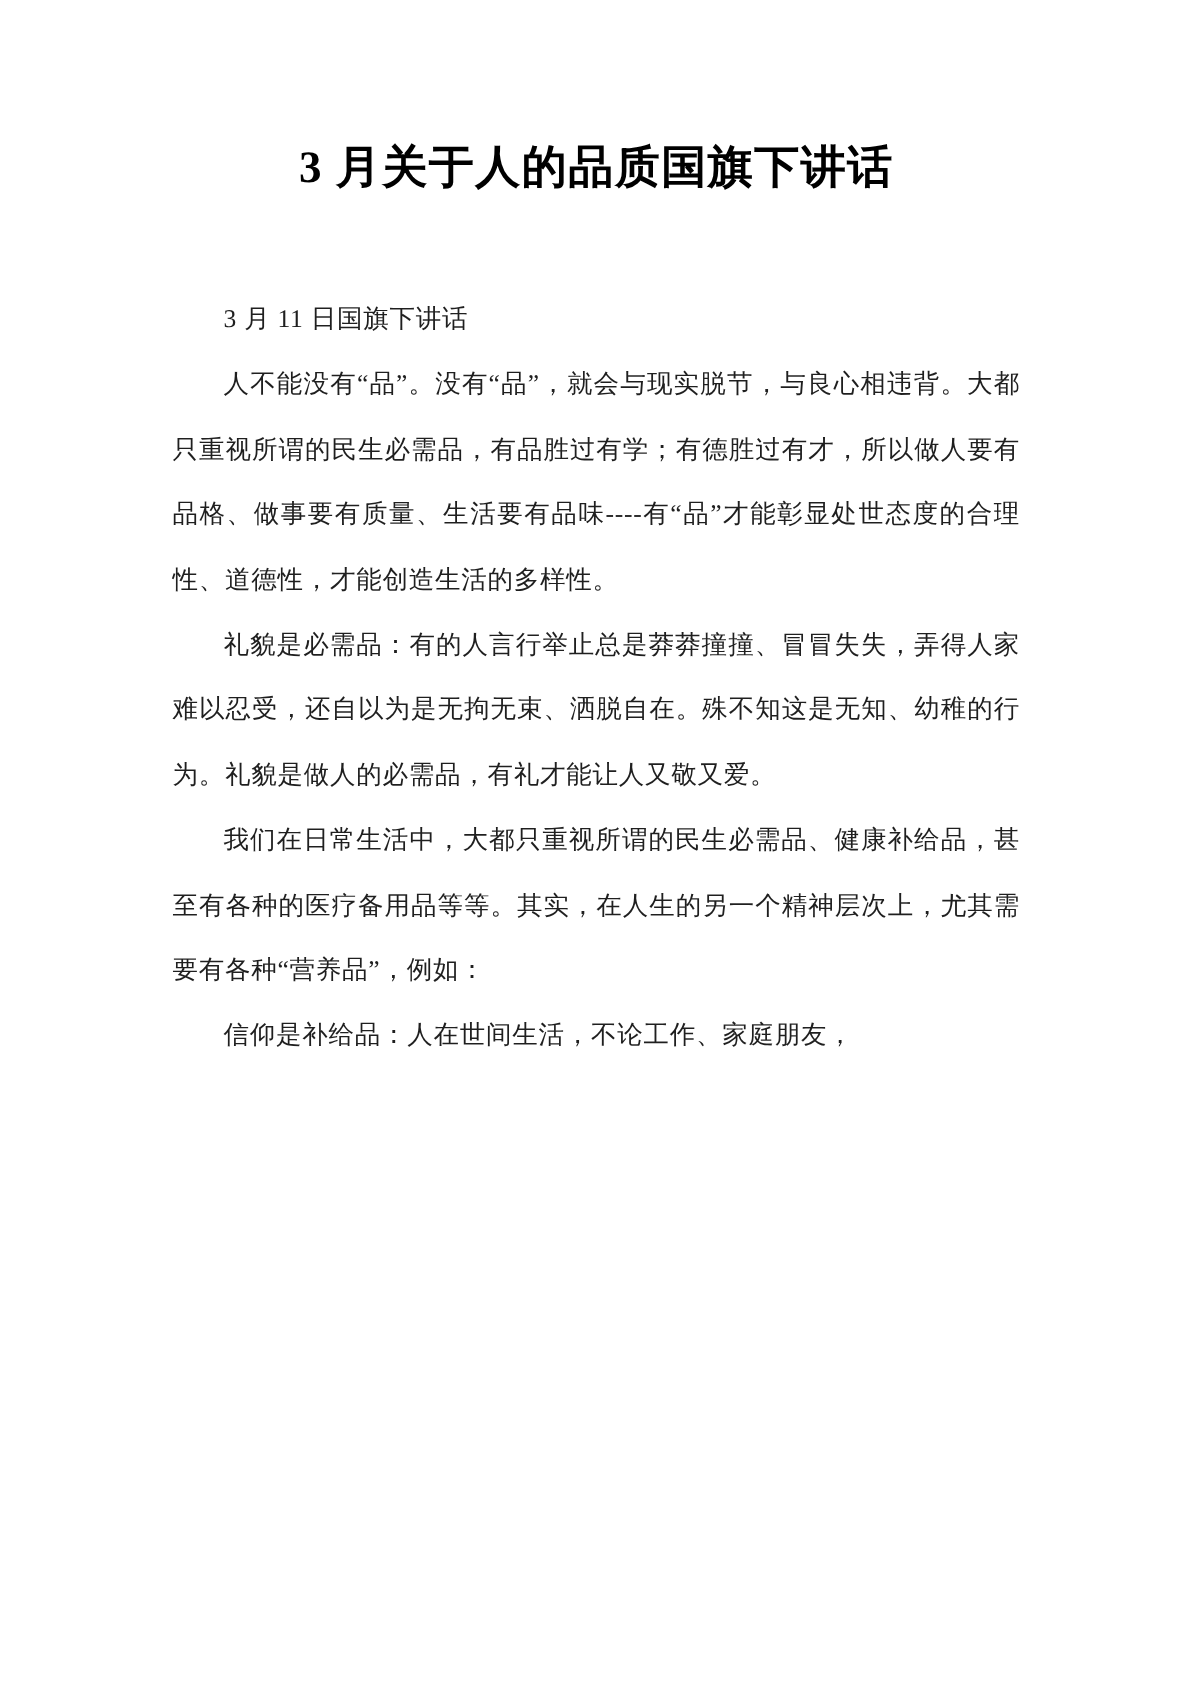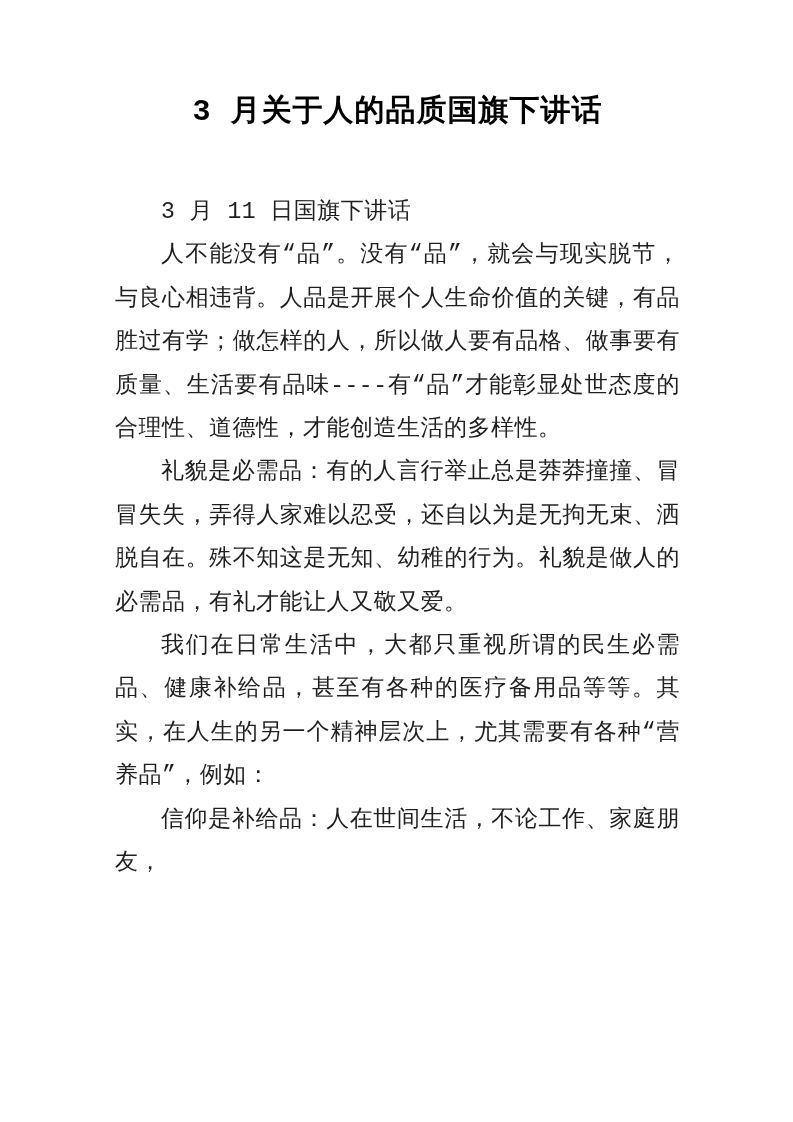--- a/index.html
+++ b/index.html
@@ -7,50 +7,50 @@
     padding: 0;
     background: #ffffff;
   }
   .page {
     width: 793px;
     height: 1122px;
     margin: 0 auto;
     background: #ffffff;
     box-sizing: border-box;
     padding: 90px 113px 0 115px;
-    font-family: Liberation Mono, monospace;
+    font-family: Liberation Serif, serif;
     color: #1f1f1f;
     overflow: hidden;
   }
   .doc-title {
     margin: 0 0 57px 0;
     font-size: 30px;
     font-weight: bold;
     line-height: 44px;
     text-align: center;
     color: #000000;
     letter-spacing: 1px;
   }
   .doc-body p {
     margin: 0;
-    font-size: 23px;
+    font-size: 17px;
     line-height: 43.4px;
     text-align: justify;
     text-justify: inter-character;
     text-indent: 2em;
     letter-spacing: 0.5px;
     word-break: break-all;
   }
 </style>
 </head>
 <body>
 
 <div class="page">
   <h1 class="doc-title">3 月关于人的品质国旗下讲话</h1>
 
   <div class="doc-body">
     <p>3 月 11 日国旗下讲话</p>
-    <p>人不能没有“品”。没有“品”，就会与现实脱节，与良心相违背。人品是开展个人生命价值的关键，有品胜过有学；做怎样的人，所以做人要有品格、做事要有质量、生活要有品味----有“品”才能彰显处世态度的合理性、道德性，才能创造生活的多样性。</p>
+    <p>人不能没有“品”。没有“品”，就会与现实脱节，与良心相违背。大都只重视所谓的民生必需品，有品胜过有学；有德胜过有才，所以做人要有品格、做事要有质量、生活要有品味----有“品”才能彰显处世态度的合理性、道德性，才能创造生活的多样性。</p>
     <p>礼貌是必需品：有的人言行举止总是莽莽撞撞、冒冒失失，弄得人家难以忍受，还自以为是无拘无束、洒脱自在。殊不知这是无知、幼稚的行为。礼貌是做人的必需品，有礼才能让人又敬又爱。</p>
     <p>我们在日常生活中，大都只重视所谓的民生必需品、健康补给品，甚至有各种的医疗备用品等等。其实，在人生的另一个精神层次上，尤其需要有各种“营养品”，例如：</p>
     <p>信仰是补给品：人在世间生活，不论工作、家庭朋友，</p>
   </div>
 </div>
 
 </body></html>

